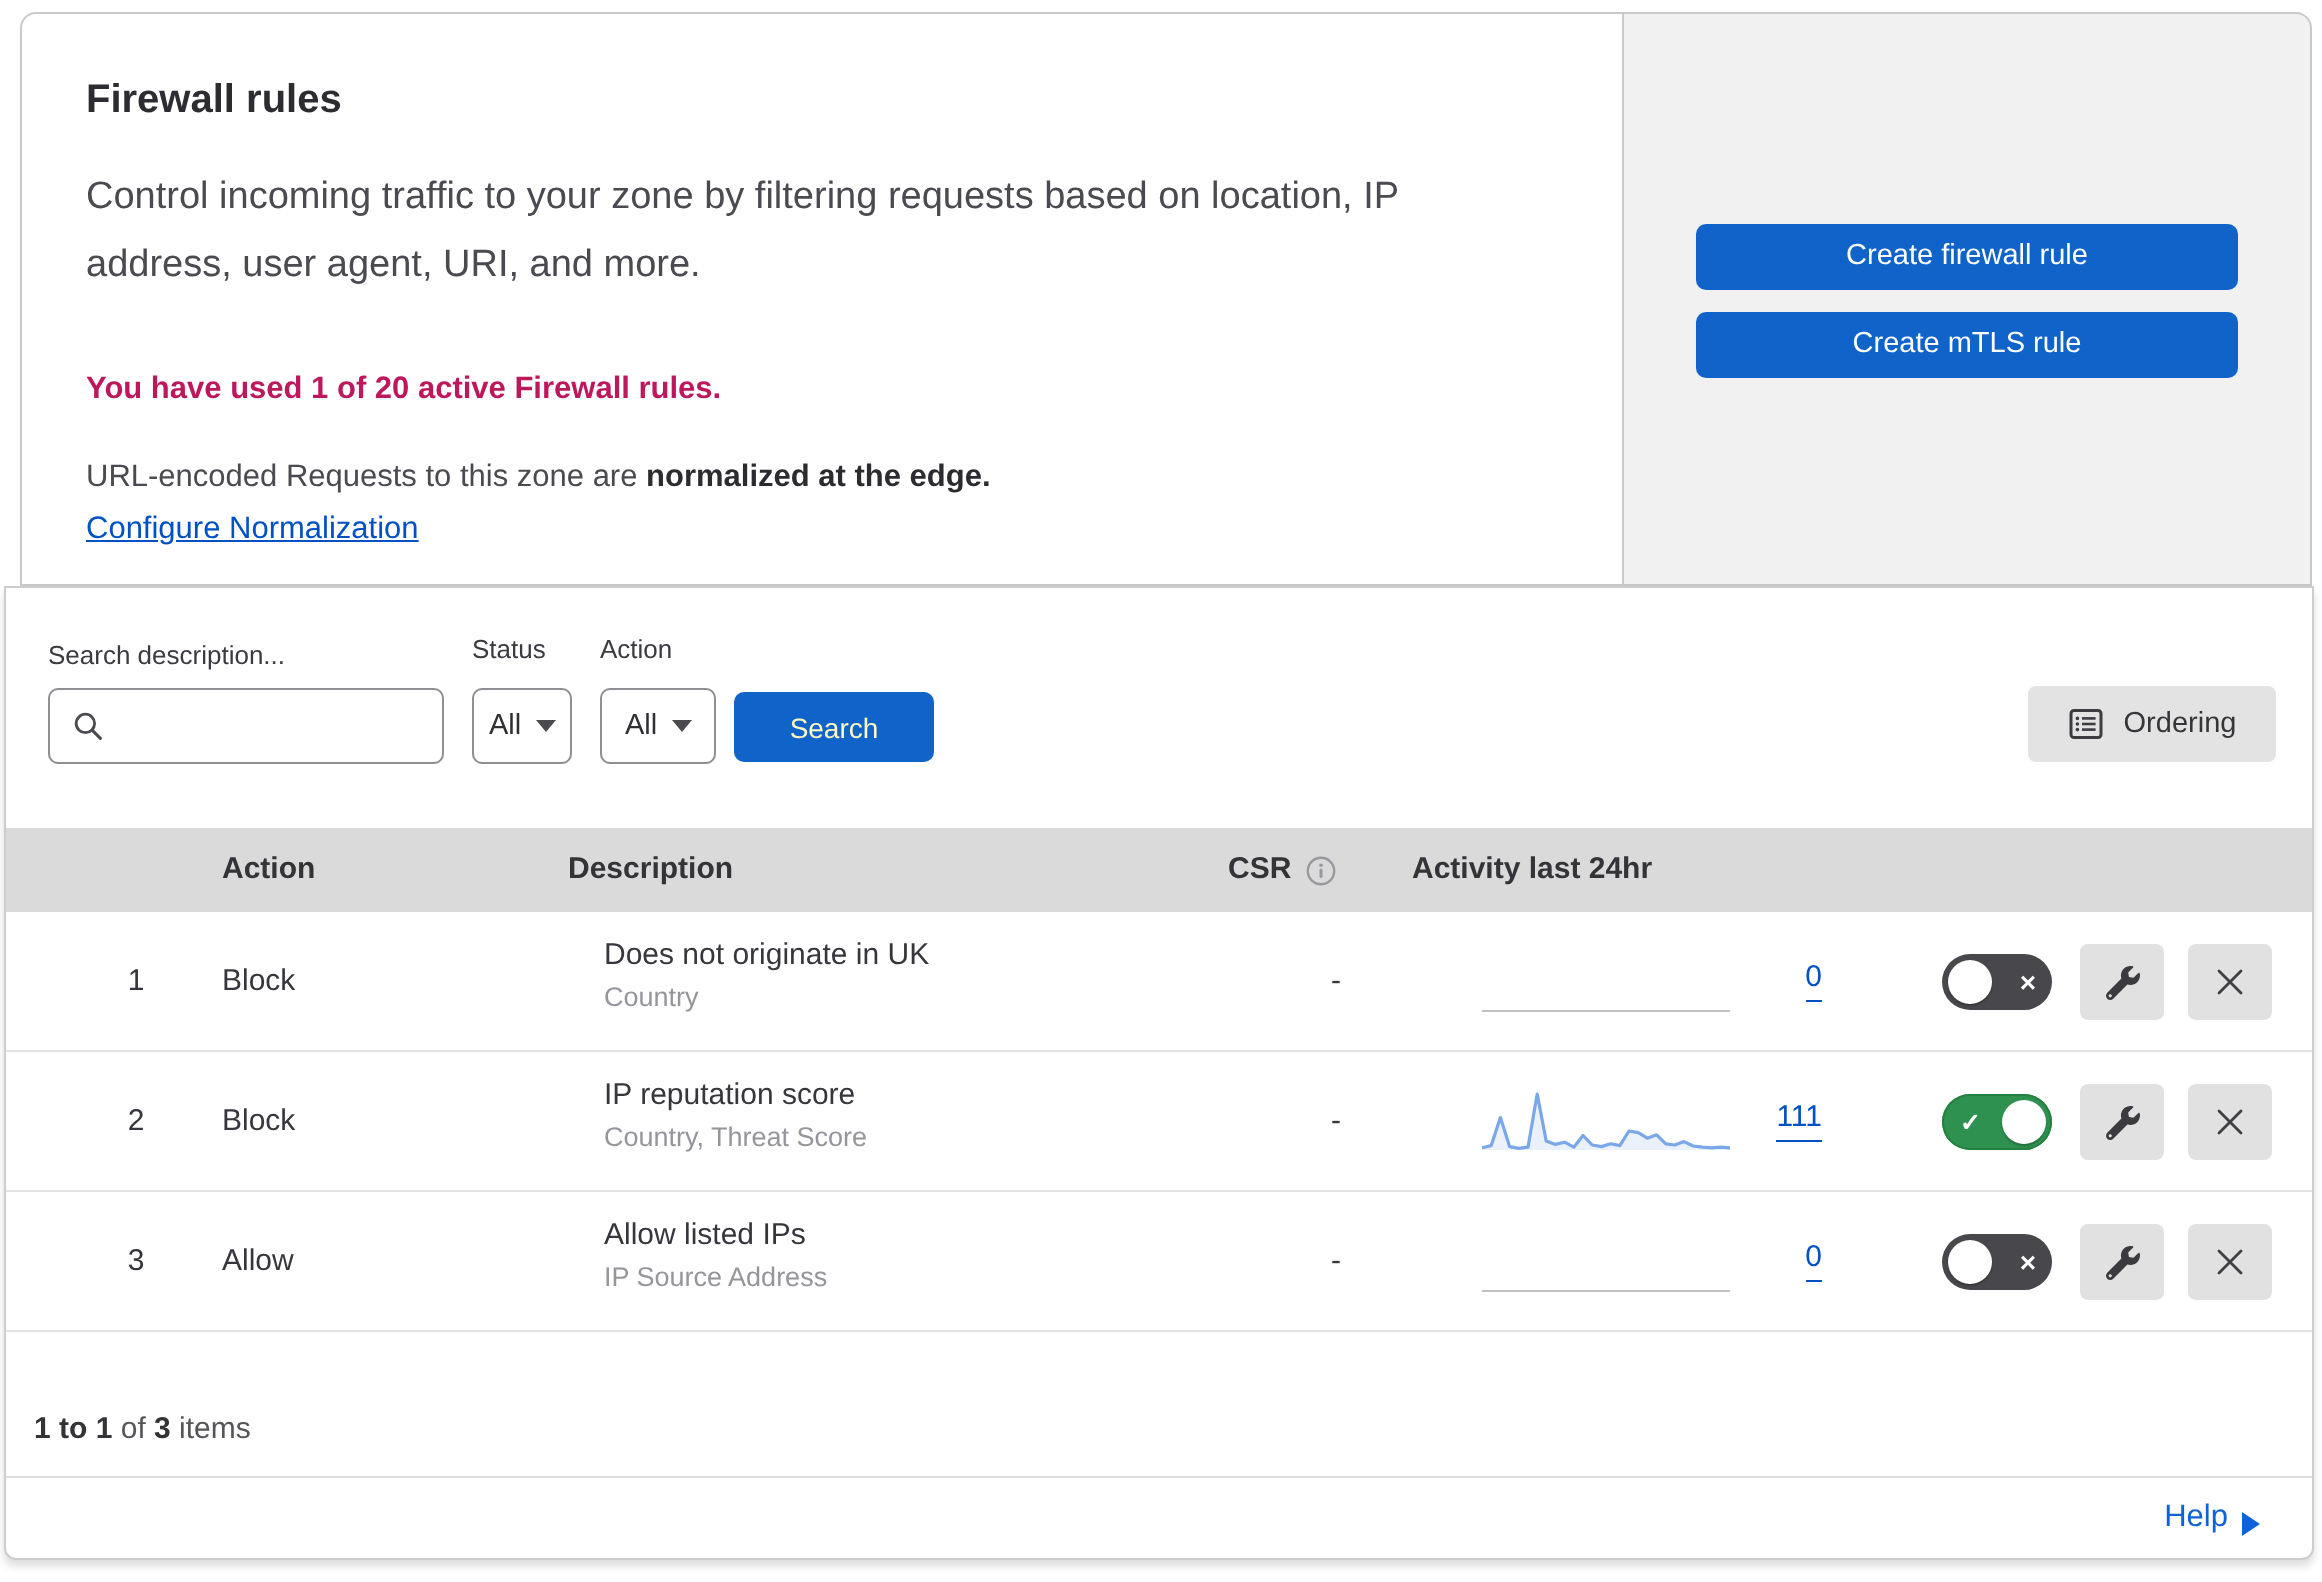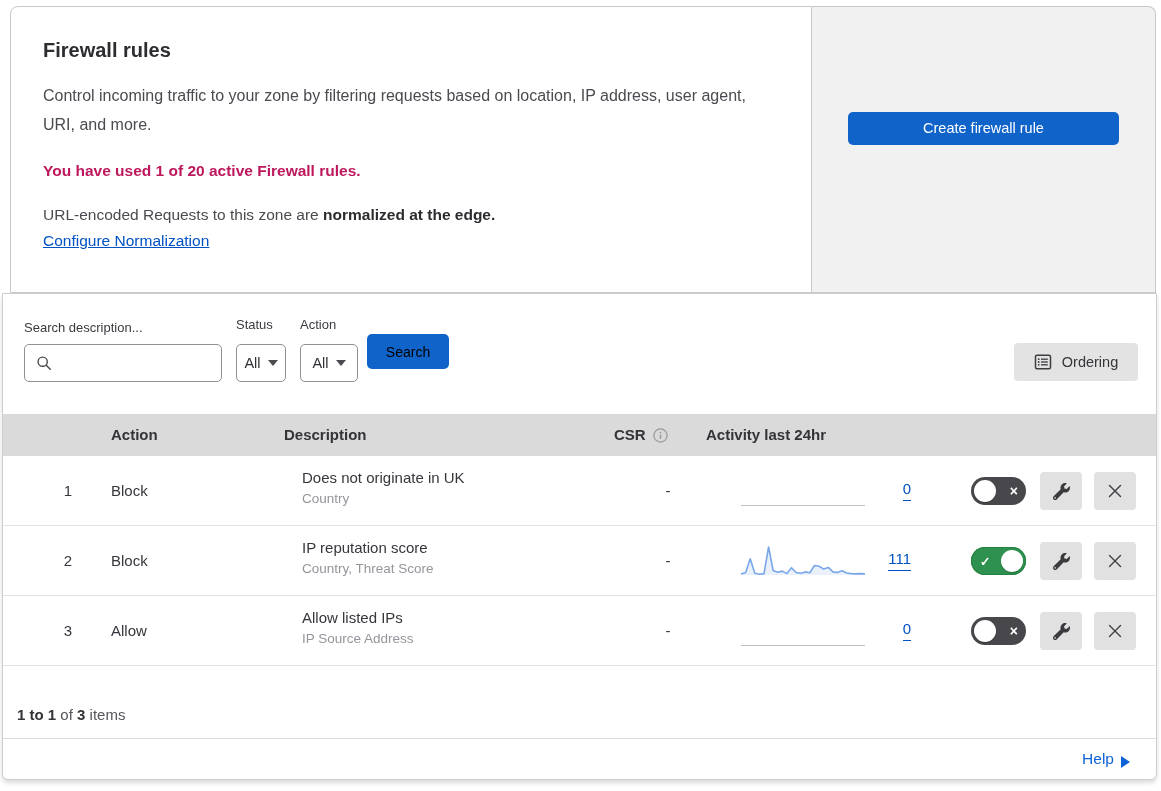--- a/index.html
+++ b/index.html
@@ -7,21 +7,21 @@
   body { font-family:"Liberation Sans", sans-serif; }
   .page { position:relative; width:1161px; height:791px; background:#fff; overflow:hidden; }
 
   
   .intro-card {
     position:absolute; left:10px; top:6px; width:802px; height:287px;
     background:#fff; border:1px solid #c9c9c9; border-radius:8px 0 0 0;
     padding:32px 40px 0 32px; z-index:2;
   }
   .intro-title { font-size:20px; font-weight:600; color:#2d2d31; margin-bottom:20px; }
-  .intro-desc { font-size:16px; color:#4a4a50; line-height:1.8; width:705px; margin-bottom:22px; }
+  .intro-desc { font-size:19px; color:#4a4a50; line-height:1.8; width:705px; margin-bottom:36px; }
   .intro-usage { font-size:15.5px; font-weight:700; color:#be185d; margin-bottom:26px; }
   .intro-norm { font-size:15.5px; color:#4a4a50; margin-bottom:8px; }
   .intro-norm b { color:#2b2b30; }
   .intro-link { font-size:15.5px; color:#0051c3; text-decoration:underline; cursor:pointer; display:inline-block; }
 
   
   .side-panel {
     position:absolute; left:812px; top:6px; width:344px; height:287px;
     background:#f1f1f2; border:1px solid #c9c9c9; border-left:none; border-radius:0 8px 0 0;
   }
@@ -54,22 +54,22 @@
   .dropdown {
     position:absolute; top:50px; height:38px; border:1px solid #8f8f94; border-radius:5px;
     background:#fff; display:flex; align-items:center; justify-content:center;
     font-size:14.5px; color:#2f2f34; cursor:pointer; gap:7px;
   }
   .dd-status { left:233px; width:50px; }
   .dd-action { left:297px; width:58px; }
   .caret-down { width:0; height:0; border-left:5px solid transparent; border-right:5px solid transparent; border-top:6px solid #4a4a4f; }
 
   .btn-search {
-    position:absolute; left:364px; top:40px; width:82px; height:35px;
-    background:#1063c9; color:#000000; font-size:14px; font-family:inherit;
+    position:absolute; left:364px; top:52px; width:100px; height:35px;
+    background:#1063c9; color:#fef9c3; font-size:14px; font-family:inherit;
     border:none; border-radius:5px; cursor:pointer;
   }
   .btn-ordering {
     position:absolute; left:1011px; top:49px; width:124px; height:38px;
     background:#e3e3e3; color:#35353a; font-size:14.5px; font-family:inherit;
     border:none; border-radius:4px; cursor:pointer;
     display:flex; align-items:center; justify-content:center; gap:10px;
   }
 
   
@@ -134,20 +134,21 @@
   <section class="intro-card">
     <h1 class="intro-title">Firewall rules</h1>
     <p class="intro-desc">Control incoming traffic to your zone by filtering requests based on location, IP address, user agent, URI, and more.</p>
     <p class="intro-usage">You have used 1 of 20 active Firewall rules.</p>
     <p class="intro-norm"><span>URL-encoded Requests to this zone are </span><b>normalized at the edge.</b></p>
     <a class="intro-link">Configure Normalization</a>
   </section>
 
   <aside class="side-panel">
     <button class="btn-primary btn-create-fw">Create firewall rule</button>
+    <button class="btn-primary btn-create-mtls">Create mTLS rule</button>
   </aside>
 
   <section class="lower-panel">
 
     <div class="field-label lbl-search">Search description...</div>
     <div class="search-input-wrap">
       <svg width="16" height="16" viewBox="0 0 16 16">
           <circle cx="6.7" cy="6.7" r="4.6" fill="none" stroke="#4a4a4f" stroke-width="1.4"></circle>
           <line x1="10.2" y1="10.2" x2="14.2" y2="14.2" stroke="#4a4a4f" stroke-width="1.5" stroke-linecap="round"></line>
         </svg>

